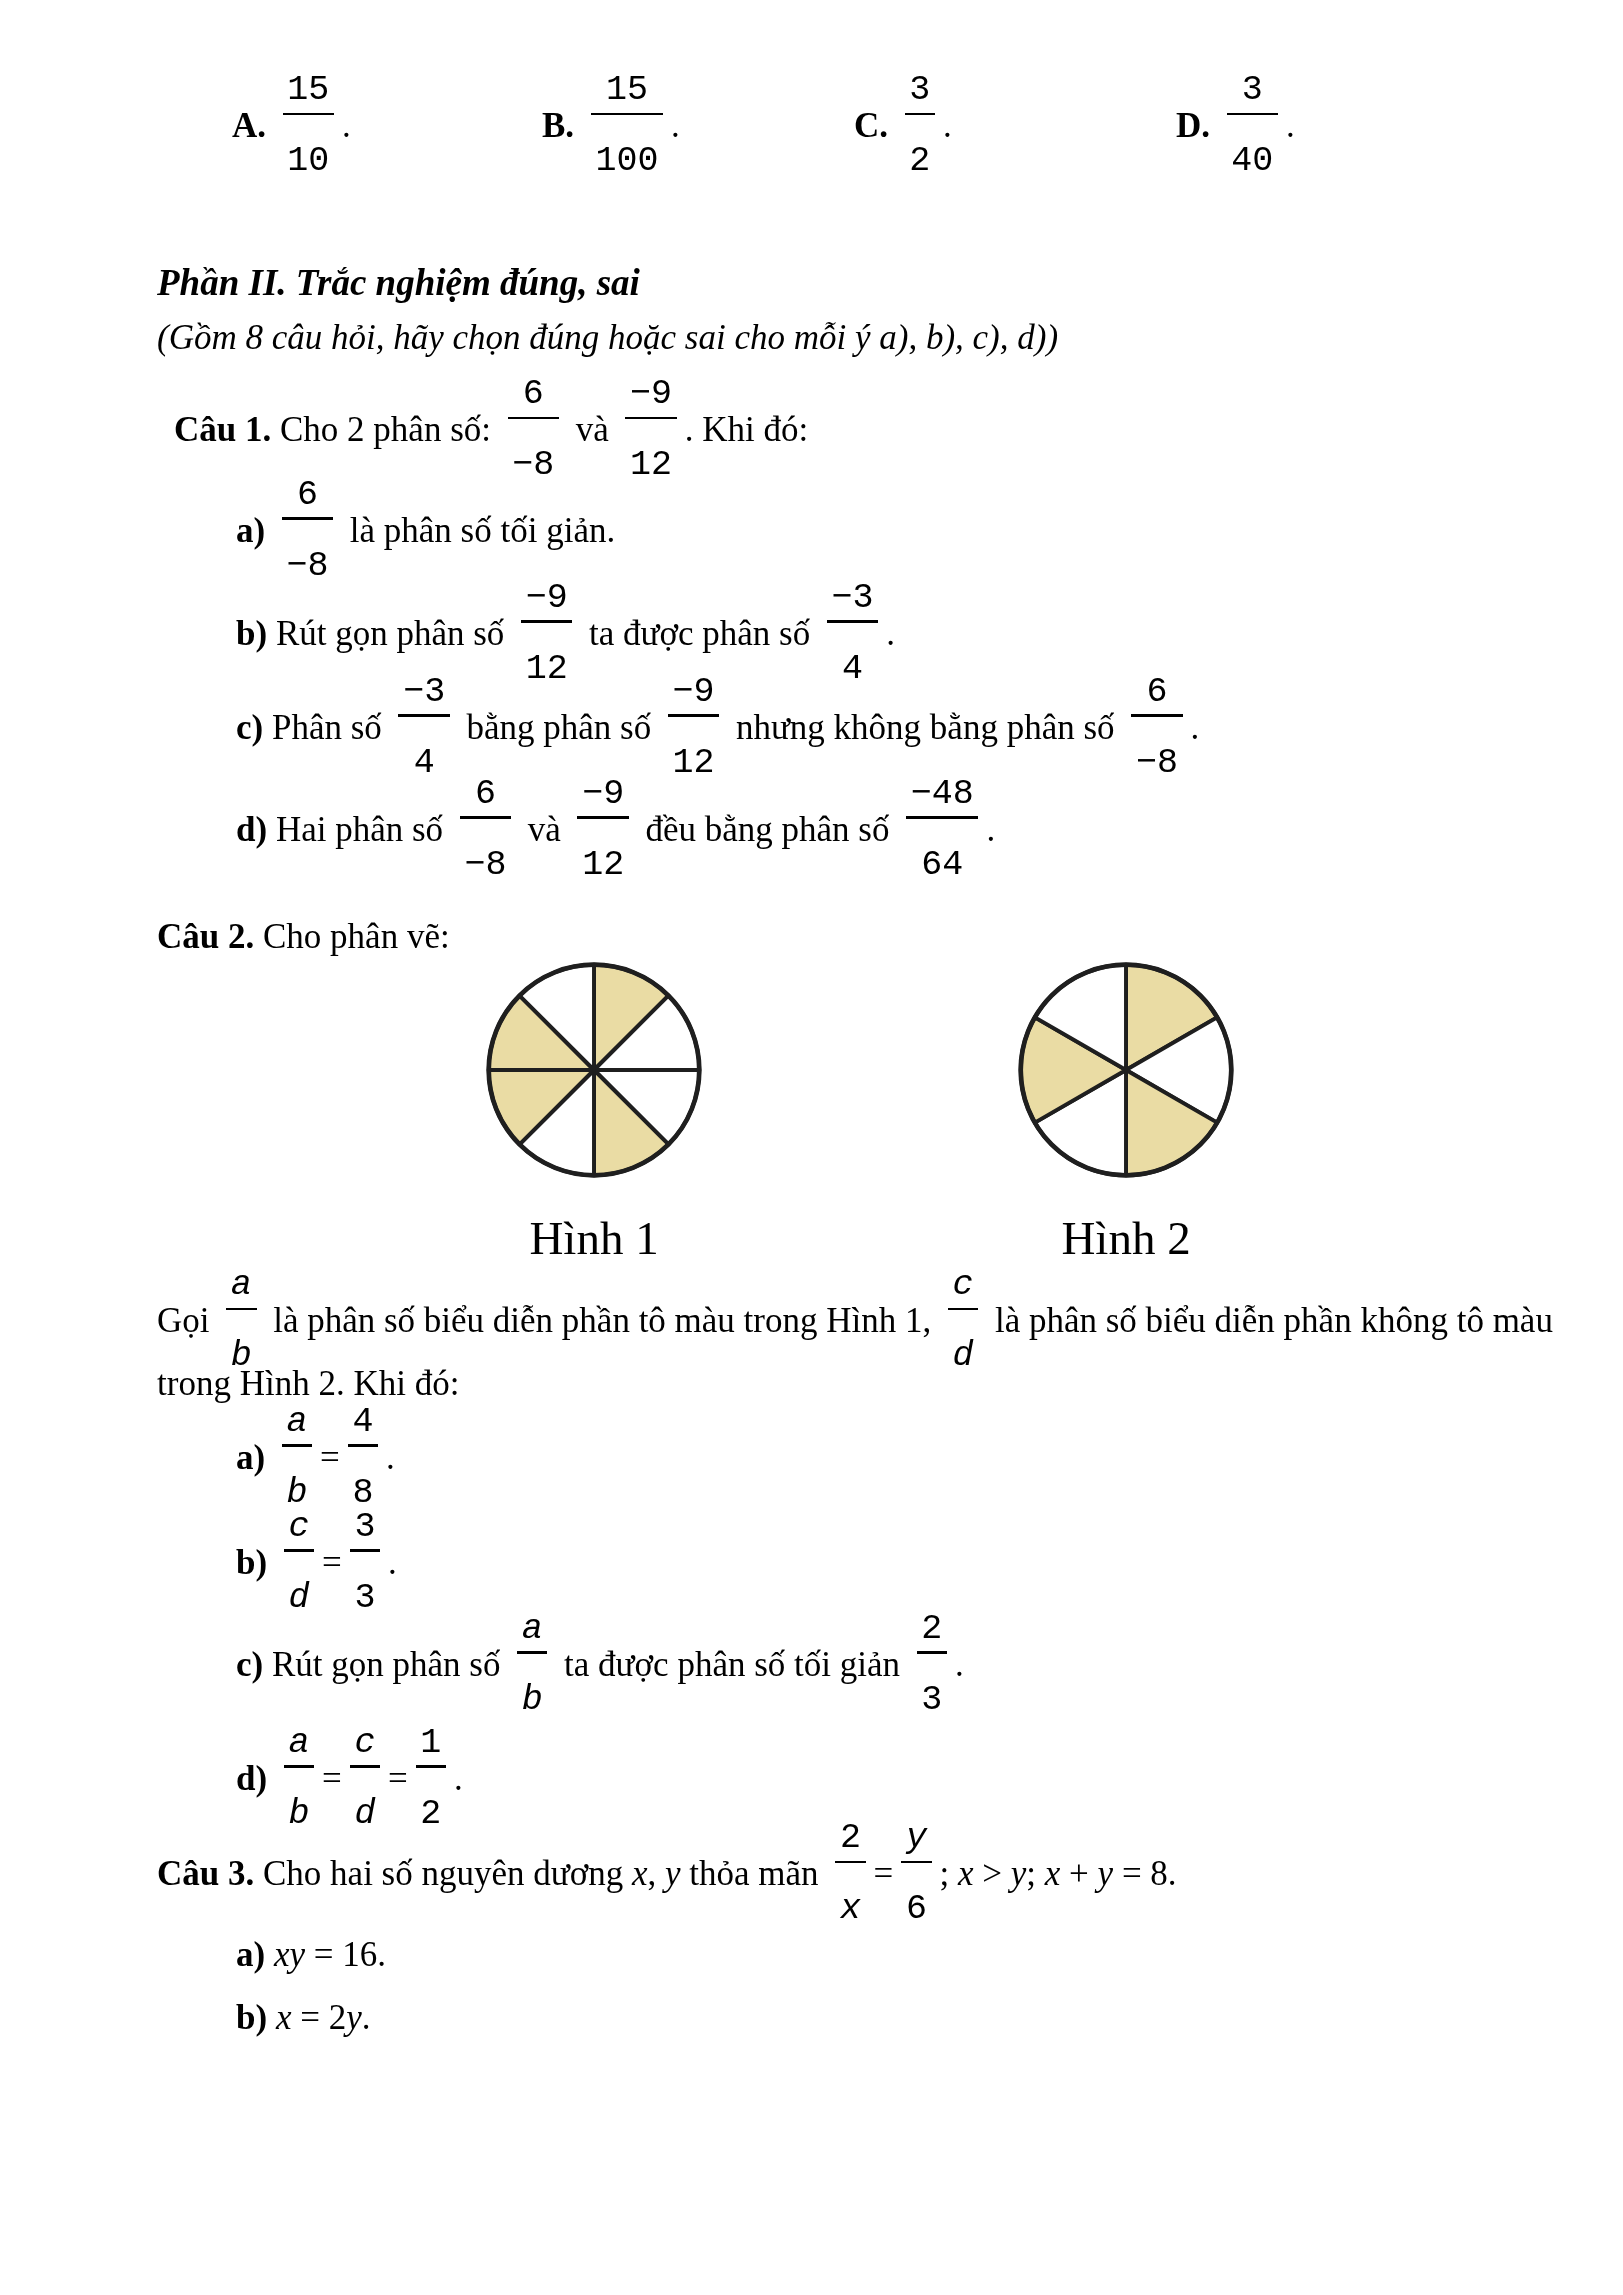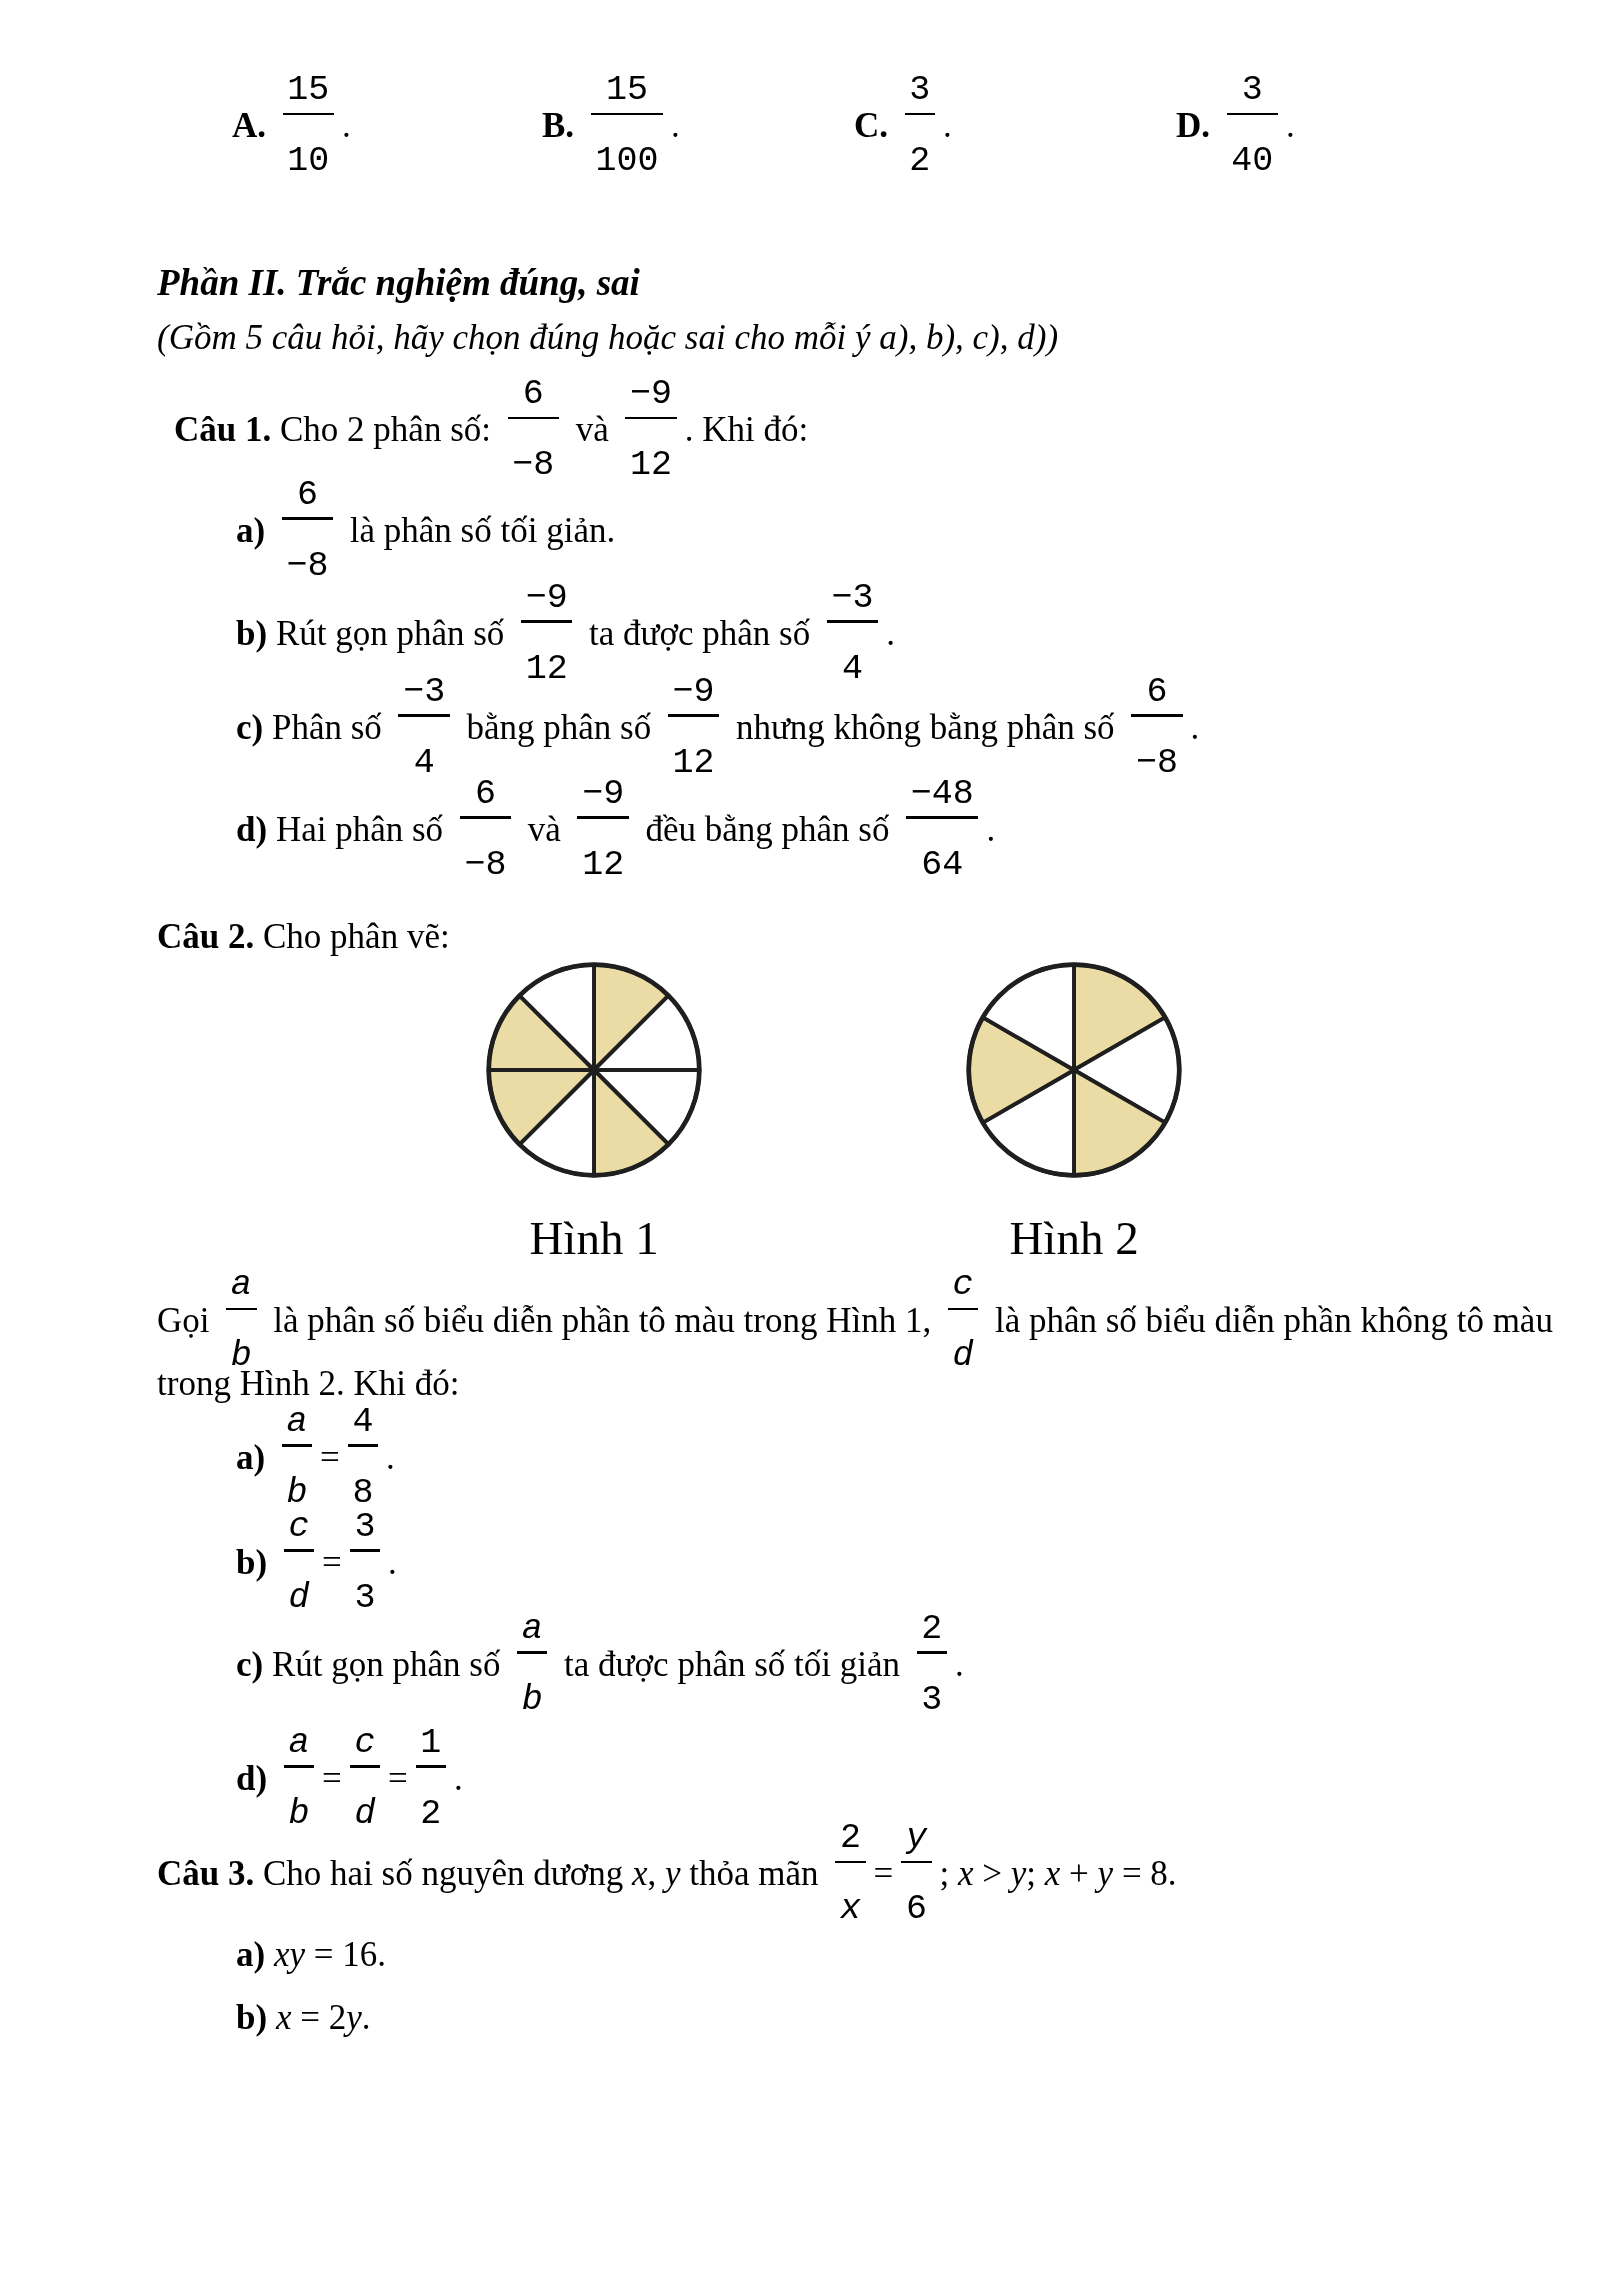--- a/index.html
+++ b/index.html
@@ -44,21 +44,21 @@
 
   <div class="line answers-row" style="top:67px; height:118px;">
     <div class="answer" style="left:232px;"><span class="bd">A. </span><span class="frac"><span class="fn">15</span><span class="fbar"></span><span class="fd">10</span></span><span>.</span></div>
     <div class="answer" style="left:542px;"><span class="bd">B. </span><span class="frac"><span class="fn">15</span><span class="fbar"></span><span class="fd">100</span></span><span>.</span></div>
     <div class="answer" style="left:854px;"><span class="bd">C. </span><span class="frac"><span class="fn">3</span><span class="fbar"></span><span class="fd">2</span></span><span>.</span></div>
     <div class="answer" style="left:1176px;"><span class="bd">D. </span><span class="frac"><span class="fn">3</span><span class="fbar"></span><span class="fd">40</span></span><span>.</span></div>
   </div>
 
   <div class="line" style="top:259px; left:157px; height:47px; font-size:37px;font-style:italic;"><span class="bd">Phần II. Trắc nghiệm đúng, sai</span></div>
 
-  <div class="line" style="top:313px; left:157px; height:49px;"><span class="it">(Gồm 5 câu hỏi, hãy chọn đúng hoặc sai cho mỗi ý a), b), c), d))</span></div>
+  <div class="line" style="top:313px; left:157px; height:49px;"><span class="it">(Gồm 8 câu hỏi, hãy chọn đúng hoặc sai cho mỗi ý a), b), c), d))</span></div>
 
   <div class="line" style="top:375px; left:174px; height:110px;"><span class="bd">Câu 1.</span><span> Cho 2 phân số: </span><span class="frac"><span class="fn">6</span><span class="fbar"></span><span class="fd">−8</span></span><span> và </span><span class="frac"><span class="fn">−9</span><span class="fbar"></span><span class="fd">12</span></span><span>. Khi đó:</span></div>
   <div class="line" style="top:477px; left:236px; height:107px;"><span class="bd">a) </span><span class="frac"><span class="fn">6</span><span class="fbar"></span><span class="fd">−8</span></span><span> là phân số tối giản.</span></div>
   <div class="line" style="top:580px; left:236px; height:107px;"><span class="bd">b)</span><span> Rút gọn phân số </span><span class="frac"><span class="fn">−9</span><span class="fbar"></span><span class="fd">12</span></span><span> ta được phân số </span><span class="frac"><span class="fn">−3</span><span class="fbar"></span><span class="fd">4</span></span><span>.</span></div>
   <div class="line" style="top:674px; left:236px; height:107px;"><span class="bd">c)</span><span> Phân số </span><span class="frac"><span class="fn">−3</span><span class="fbar"></span><span class="fd">4</span></span><span> bằng phân số </span><span class="frac"><span class="fn">−9</span><span class="fbar"></span><span class="fd">12</span></span><span> nhưng không bằng phân số </span><span class="frac"><span class="fn">6</span><span class="fbar"></span><span class="fd">−8</span></span><span>.</span></div>
   <div class="line" style="top:776px; left:236px; height:107px;"><span class="bd">d)</span><span> Hai phân số </span><span class="frac"><span class="fn">6</span><span class="fbar"></span><span class="fd">−8</span></span><span> và </span><span class="frac"><span class="fn">−9</span><span class="fbar"></span><span class="fd">12</span></span><span> đều bằng phân số </span><span class="frac"><span class="fn">−48</span><span class="fbar"></span><span class="fd">64</span></span><span>.</span></div>
 
   <div class="line" style="top:895px; left:157px; height:49px;margin-top:17px;"><span class="bd">Câu 2.</span><span> Cho phân vẽ:</span></div>
 
   <div class="figure" style="left:484px; top:960px;">
@@ -68,21 +68,21 @@
           <path d="M 140 140 L 274.00 140.00 A 134 134 0 0 1 234.75 234.75 Z" fill="#ffffff" stroke="#1f1f1f" stroke-width="5" stroke-linejoin="round"></path>
           <path d="M 140 140 L 234.75 234.75 A 134 134 0 0 1 140.00 274.00 Z" fill="#EADCA4" stroke="#1f1f1f" stroke-width="5" stroke-linejoin="round"></path>
           <path d="M 140 140 L 140.00 274.00 A 134 134 0 0 1 45.25 234.75 Z" fill="#ffffff" stroke="#1f1f1f" stroke-width="5" stroke-linejoin="round"></path>
           <path d="M 140 140 L 45.25 234.75 A 134 134 0 0 1 6.00 140.00 Z" fill="#EADCA4" stroke="#1f1f1f" stroke-width="5" stroke-linejoin="round"></path>
           <path d="M 140 140 L 6.00 140.00 A 134 134 0 0 1 45.25 45.25 Z" fill="#EADCA4" stroke="#1f1f1f" stroke-width="5" stroke-linejoin="round"></path>
           <path d="M 140 140 L 45.25 45.25 A 134 134 0 0 1 140.00 6.00 Z" fill="#ffffff" stroke="#1f1f1f" stroke-width="5" stroke-linejoin="round"></path>
           <circle cx="140" cy="140" r="134" fill="none" stroke="#1f1f1f" stroke-width="6"></circle>
         </svg></div>
     <div class="fig-label">Hình 1</div>
   </div>
-  <div class="figure" style="left:964px; top:960px;font-family:Liberation Serif, serif;">
+  <div class="figure" style="left:1016px; top:960px;font-family:Liberation Serif, serif;">
     <div><svg width="220" height="220" viewBox="0 0 280 280">
           <path d="M 140 140 L 140.00 6.00 A 134 134 0 0 1 256.05 73.00 Z" fill="#EADCA4" stroke="#1f1f1f" stroke-width="5" stroke-linejoin="round"></path>
           <path d="M 140 140 L 256.05 73.00 A 134 134 0 0 1 256.05 207.00 Z" fill="#ffffff" stroke="#1f1f1f" stroke-width="5" stroke-linejoin="round"></path>
           <path d="M 140 140 L 256.05 207.00 A 134 134 0 0 1 140.00 274.00 Z" fill="#EADCA4" stroke="#1f1f1f" stroke-width="5" stroke-linejoin="round"></path>
           <path d="M 140 140 L 140.00 274.00 A 134 134 0 0 1 23.95 207.00 Z" fill="#ffffff" stroke="#1f1f1f" stroke-width="5" stroke-linejoin="round"></path>
           <path d="M 140 140 L 23.95 207.00 A 134 134 0 0 1 23.95 73.00 Z" fill="#EADCA4" stroke="#1f1f1f" stroke-width="5" stroke-linejoin="round"></path>
           <path d="M 140 140 L 23.95 73.00 A 134 134 0 0 1 140.00 6.00 Z" fill="#ffffff" stroke="#1f1f1f" stroke-width="5" stroke-linejoin="round"></path>
           <circle cx="140" cy="140" r="134" fill="none" stroke="#1f1f1f" stroke-width="6"></circle>
         </svg></div>
     <div class="fig-label">Hình 2</div>

